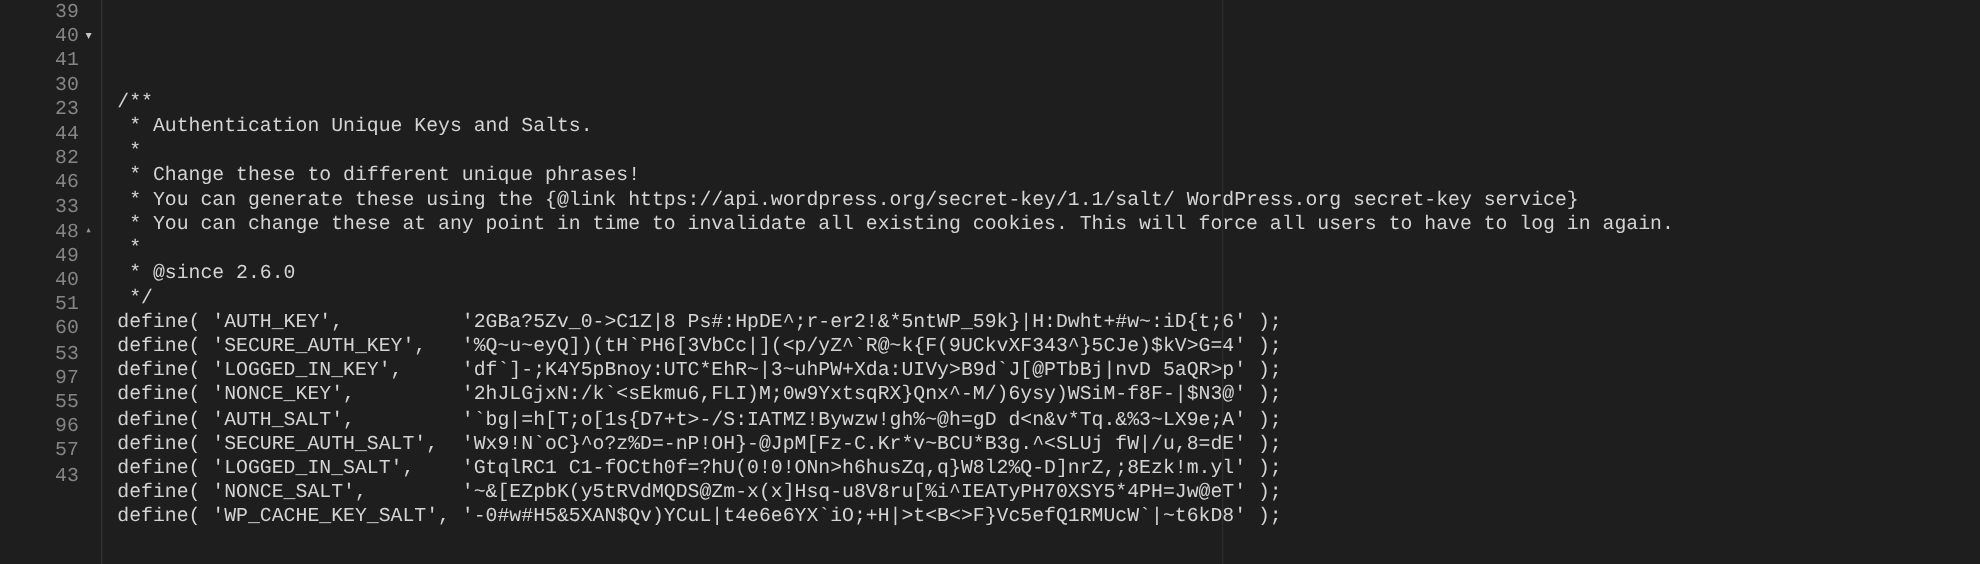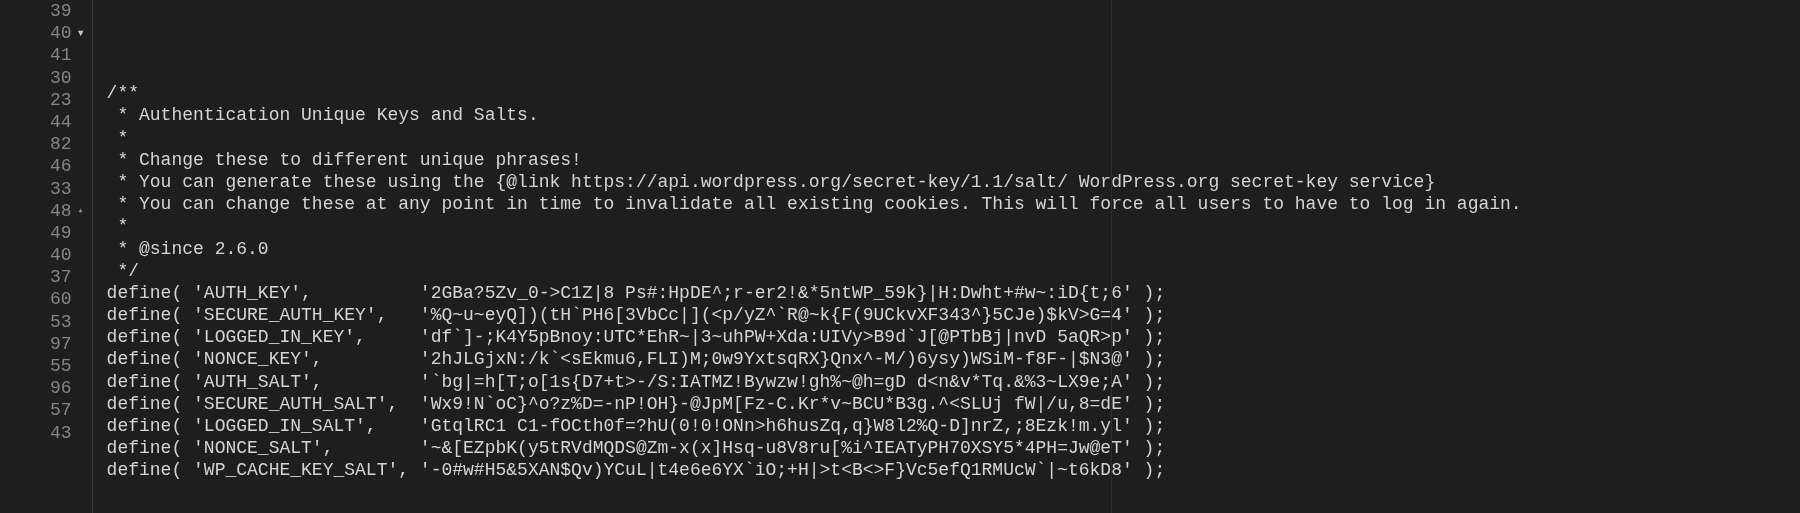--- a/index.html
+++ b/index.html
@@ -116,21 +116,21 @@
       </div>
       <div class="ln">
         <span>49</span>
         <span class="fold blank"> </span>
       </div>
       <div class="ln">
         <span>40</span>
         <span class="fold blank"> </span>
       </div>
       <div class="ln">
-        <span>37</span>
+        <span>51</span>
         <span class="fold blank"> </span>
       </div>
       <div class="ln">
         <span>60</span>
         <span class="fold blank"> </span>
       </div>
       <div class="ln">
         <span>53</span>
         <span class="fold blank"> </span>
       </div>

